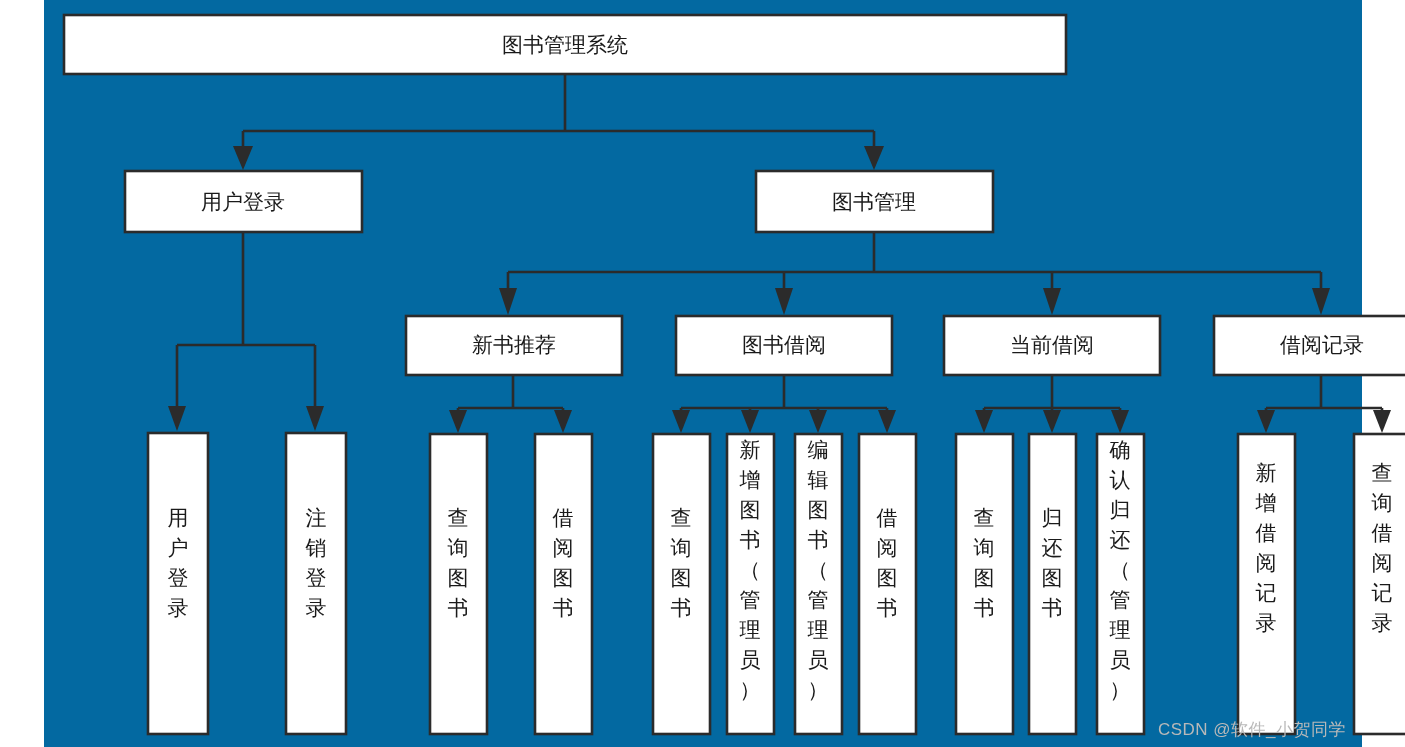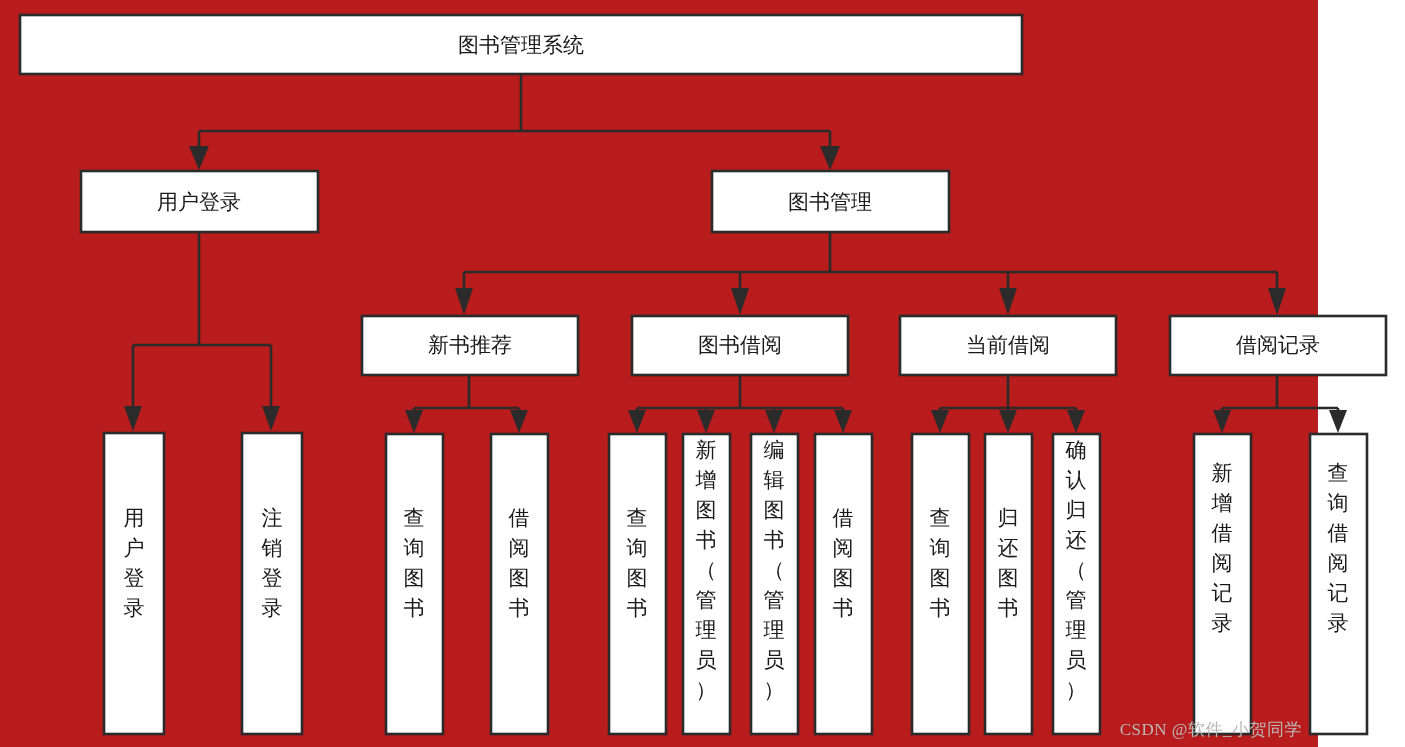--- a/index.html
+++ b/index.html
@@ -10,21 +10,22 @@
   body {
     width: 1405px;
     height: 747px;
     font-family: "DejaVu Sans", "Liberation Sans", sans-serif;
     overflow: hidden;
   }
   #diagram-root {
     position: relative;
     width: 1318px;
     height: 747px;
-    background: #b91c1c;
+    background: #0369a1;
+    margin-left: 44px;
   }
   svg.flow {
     position: absolute;
     left: 0;
     top: 0;
     width: 1405px;
     height: 747px;
     display: block;
   }
   .node-box {
@@ -52,21 +53,21 @@
   .node-label-vert {
     font-family: "DejaVu Sans", "Liberation Sans", sans-serif;
     fill: #1a1a1a;
     font-size: 21px;
     text-anchor: middle;
   }
   .watermark {
     position: absolute;
     right: 16px;
     bottom: 6px;
-    font-family: Liberation Serif, serif;
+    font-family: Liberation Sans, sans-serif;
     font-size: 17px;
     color: #b9b9b9;
     white-space: nowrap;
     letter-spacing: 0.5px;
   }
 </style>
 </head>
 <body>
 
 <div id="diagram-root">

